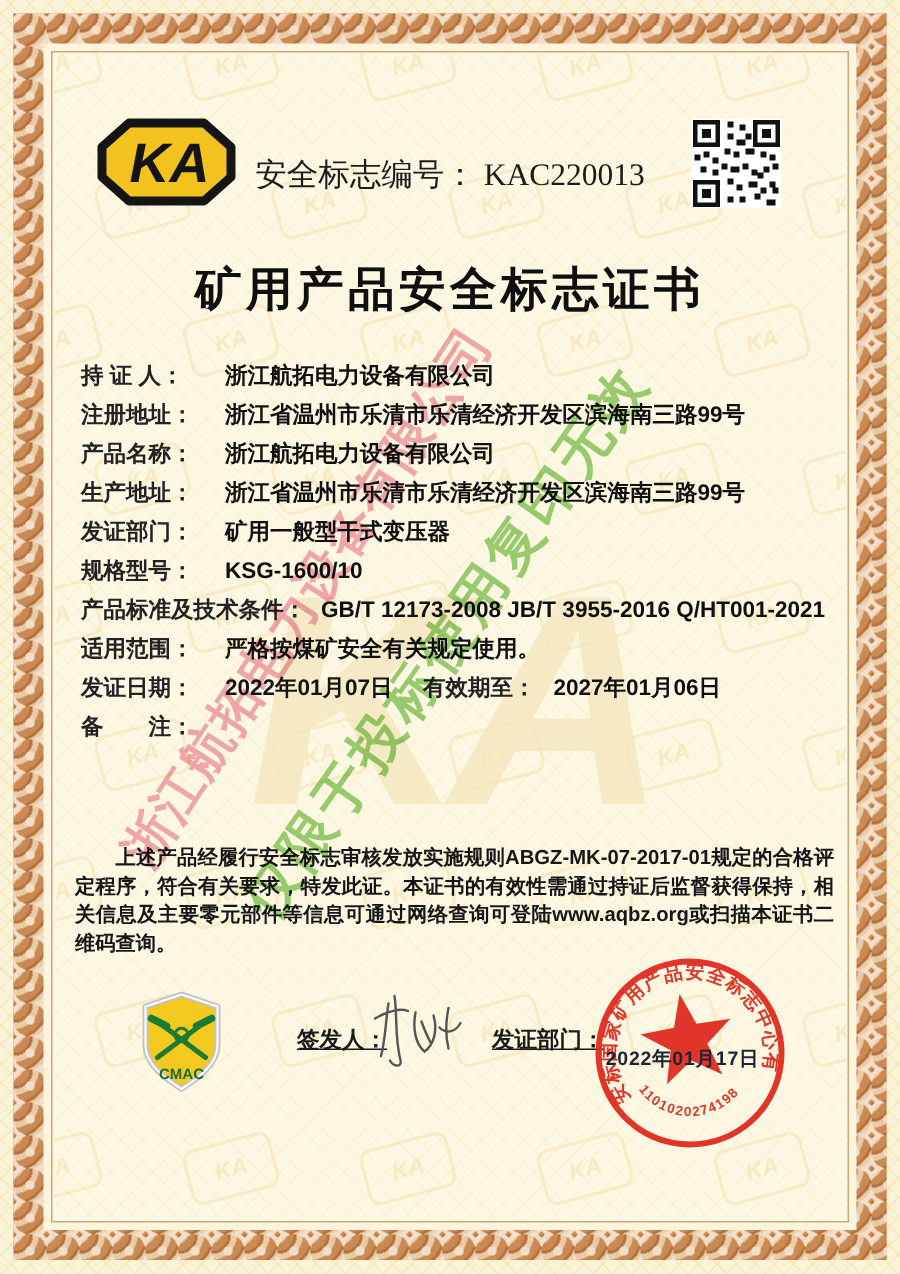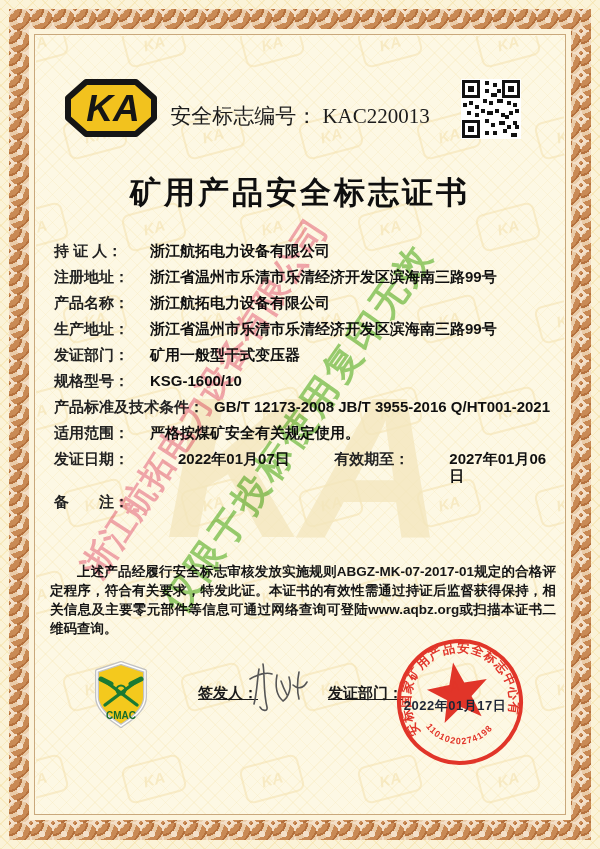--- a/index.html
+++ b/index.html
@@ -56,21 +56,21 @@
   .cert-no b{font-weight:normal;}
   .qr{position:absolute;left:461px;top:79px;width:60px;height:60px;}
   .title{position:absolute;left:0;right:0;top:172px;text-align:center;
       font-size:31px;font-weight:700;letter-spacing:3px;color:#0f0f0f;}
 
   .fields{position:absolute;left:54px;right:42px;top:242px;font-size:15px;color:#141414;}
   .frow{display:flex;align-items:baseline;margin-bottom:9px;line-height:17px;}
   .frow .lab{flex:none;width:96px;font-weight:bold;color:#222;}
   .frow .lab.wide{width:auto;margin-right:10px;}
   .frow .val{font-weight:bold;color:#101010;}
-  .frow.gap{margin-top:7px;gap:28px;}
+  .frow.gap{margin-top:7px;}
   .frow .v1{width:132px;font-weight:bold;}
   .frow .lab2{flex:none;font-weight:bold;color:#222;margin-right:12px;}
 
   .paragraph{position:absolute;left:50px;right:44px;top:562px;
       font-size:13.5px;line-height:19px;font-weight:bold;color:#161616;
       text-align:justify;text-indent:2em;}
 
   .cmac{position:absolute;left:92px;top:660px;width:58px;height:70px;}
   .signer-label,.dept-label{position:absolute;top:684px;font-size:15px;font-weight:bold;color:#1a1a1a;text-decoration:underline;}
   .signer-label{left:198px;}

